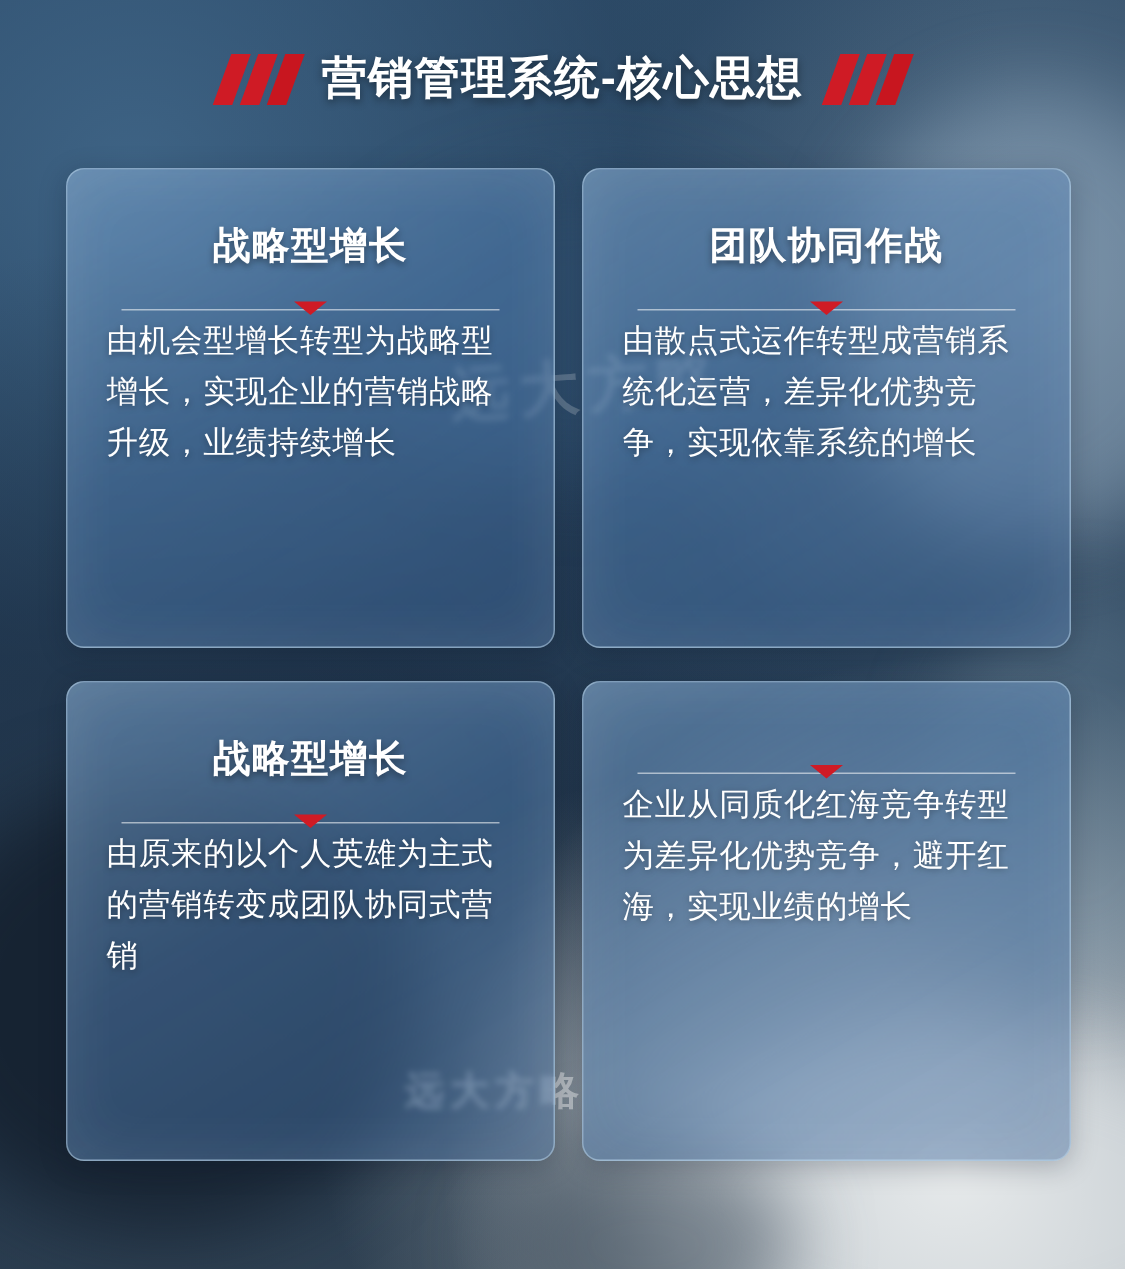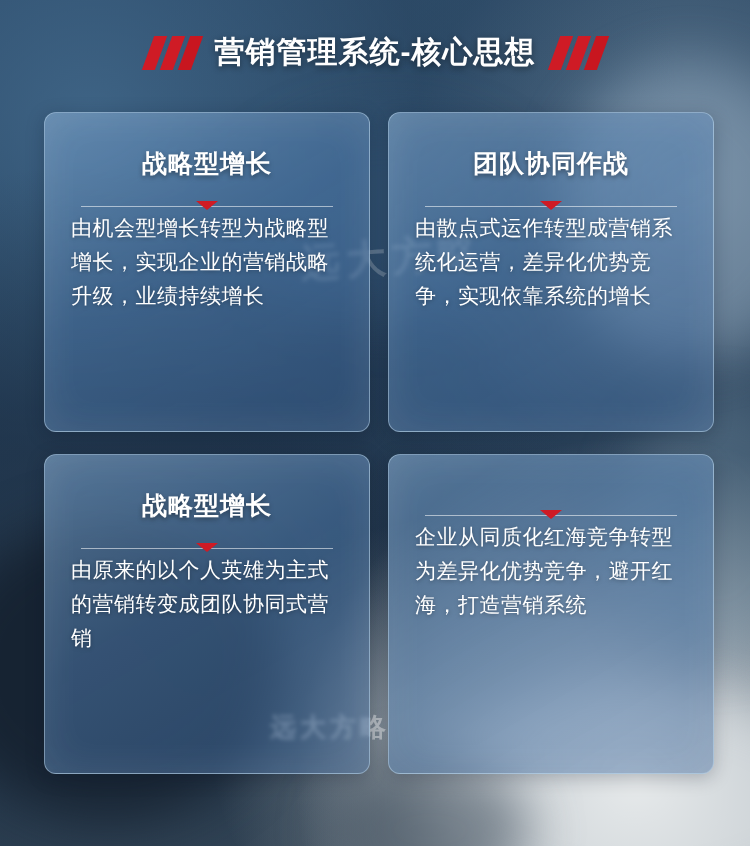--- a/index.html
+++ b/index.html
@@ -198,16 +198,16 @@
       <div class="divider">
         <span class="tick"></span>
       </div>
       <div class="card-body">由原来的以个人英雄为主式的营销转变成团队协同式营销</div>
     </div>
 
     <div class="card">
       <div class="divider">
         <span class="tick"></span>
       </div>
-      <div class="card-body">企业从同质化红海竞争转型为差异化优势竞争，避开红海，打造营销系统</div>
+      <div class="card-body">企业从同质化红海竞争转型为差异化优势竞争，避开红海，实现业绩的增长</div>
     </div>
   </div>
 </div>
 
 </body></html>

